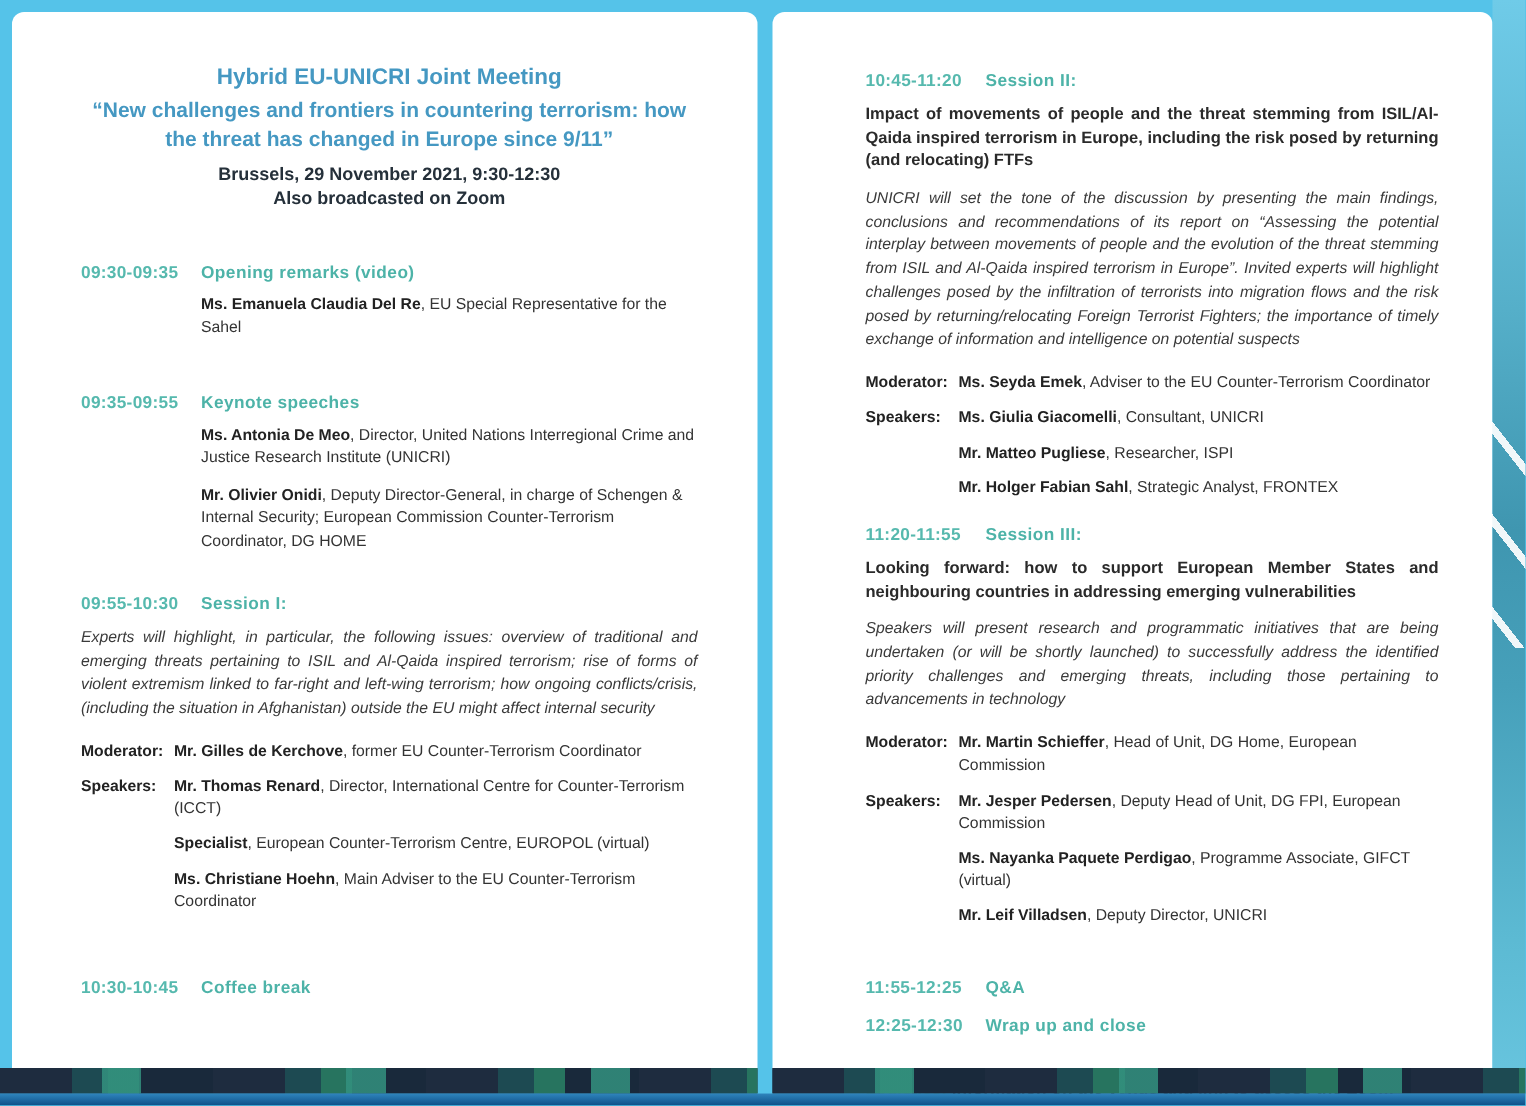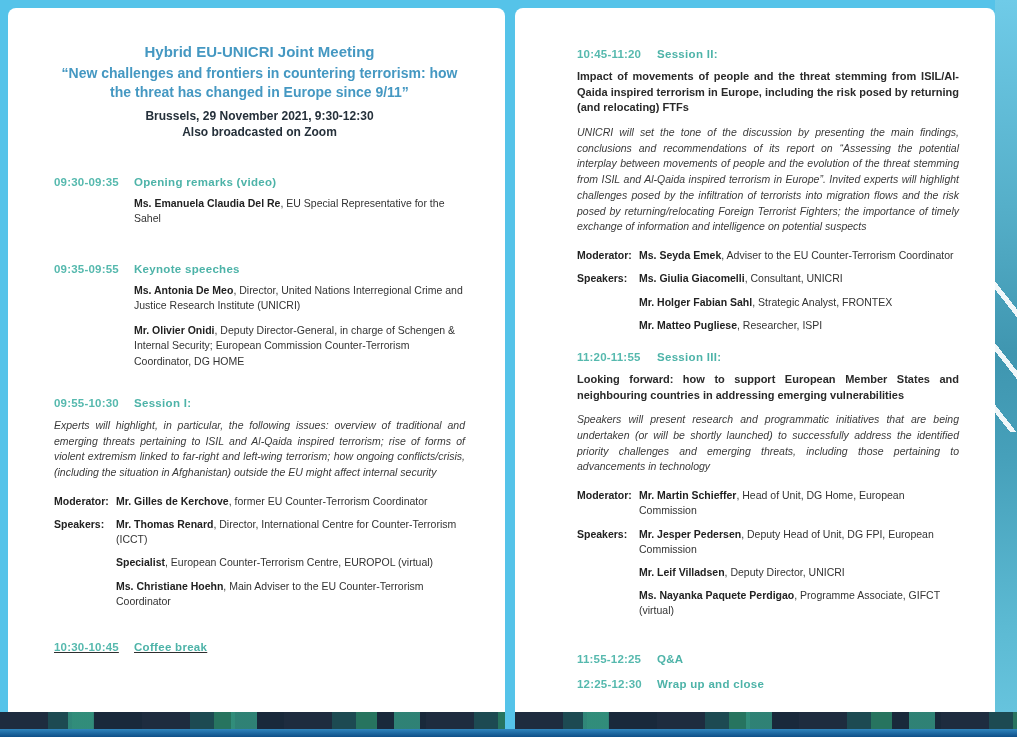--- a/index.html
+++ b/index.html
@@ -120,21 +120,21 @@
   </div>
   <div class="role-row mt8">
     <span class="role-label"></span>
     <span class="role-content"><span class="pname">Specialist</span><span>, European Counter-Terrorism Centre, EUROPOL (virtual)</span></span>
   </div>
   <div class="role-row mt8">
     <span class="role-label"></span>
     <span class="role-content"><span class="pname">Ms. Christiane Hoehn</span><span>, Main Adviser to the EU Counter-Terrorism Coordinator</span></span>
   </div>
 
-  <div class="row" style="margin-top:32px;text-decoration:underline;">
+  <div class="row" style="margin-top:44px;">
     <span class="time">10:30-10:45</span>
     <span class="heading">Coffee break</span>
   </div>
 </div>
 
 <div class="page" id="page2">
 
   <div class="row">
     <span class="time">10:45-11:20</span>
     <span class="heading">Session II:</span>
@@ -145,49 +145,49 @@
   <div class="role-row mt13">
     <span class="role-label">Moderator:</span>
     <span class="role-content"><span class="pname">Ms. Seyda Emek</span><span>, Adviser to the EU Counter-Terrorism Coordinator</span></span>
   </div>
   <div class="role-row mt8">
     <span class="role-label">Speakers:</span>
     <span class="role-content"><span class="pname">Ms. Giulia Giacomelli</span><span>, Consultant, UNICRI</span></span>
   </div>
   <div class="role-row mt8">
     <span class="role-label"></span>
+    <span class="role-content"><span class="pname">Mr. Matteo Pugliese</span><span>, Researcher, ISPI</span></span>
+  </div>
+  <div class="role-row mt8">
+    <span class="role-label"></span>
     <span class="role-content"><span class="pname">Mr. Holger Fabian Sahl</span><span>, Strategic Analyst, FRONTEX</span></span>
-  </div>
-  <div class="role-row mt8">
-    <span class="role-label"></span>
-    <span class="role-content"><span class="pname">Mr. Matteo Pugliese</span><span>, Researcher, ISPI</span></span>
   </div>
 
   <div class="row mt18">
     <span class="time">11:20-11:55</span>
     <span class="heading">Session III:</span>
   </div>
   <div class="desc-bold">Looking forward: how to support European Member States and neighbouring countries in addressing emerging vulnerabilities</div>
   <div class="desc-italic">Speakers will present research and programmatic initiatives that are being undertaken (or will be shortly launched) to successfully address the identified priority challenges and emerging threats, including those pertaining to advancements in technology</div>
 
   <div class="role-row mt13">
     <span class="role-label">Moderator:</span>
     <span class="role-content"><span class="pname">Mr. Martin Schieffer</span><span>, Head of Unit, DG Home, European Commission</span></span>
   </div>
   <div class="role-row mt8">
     <span class="role-label">Speakers:</span>
     <span class="role-content"><span class="pname">Mr. Jesper Pedersen</span><span>, Deputy Head of Unit, DG FPI, European Commission</span></span>
   </div>
   <div class="role-row mt8">
     <span class="role-label"></span>
+    <span class="role-content"><span class="pname">Ms. Nayanka Paquete Perdigao</span><span>, Programme Associate, GIFCT (virtual)</span></span>
+  </div>
+  <div class="role-row mt8">
+    <span class="role-label"></span>
     <span class="role-content"><span class="pname">Mr. Leif Villadsen</span><span>, Deputy Director, UNICRI</span></span>
-  </div>
-  <div class="role-row mt8">
-    <span class="role-label"></span>
-    <span class="role-content"><span class="pname">Ms. Nayanka Paquete Perdigao</span><span>, Programme Associate, GIFCT (virtual)</span></span>
   </div>
 
   <div class="row mt34">
     <span class="time">11:55-12:25</span>
     <span class="heading">Q&amp;A</span>
   </div>
 
   <div class="row mt13">
     <span class="time">12:25-12:30</span>
     <span class="heading">Wrap up and close</span>

